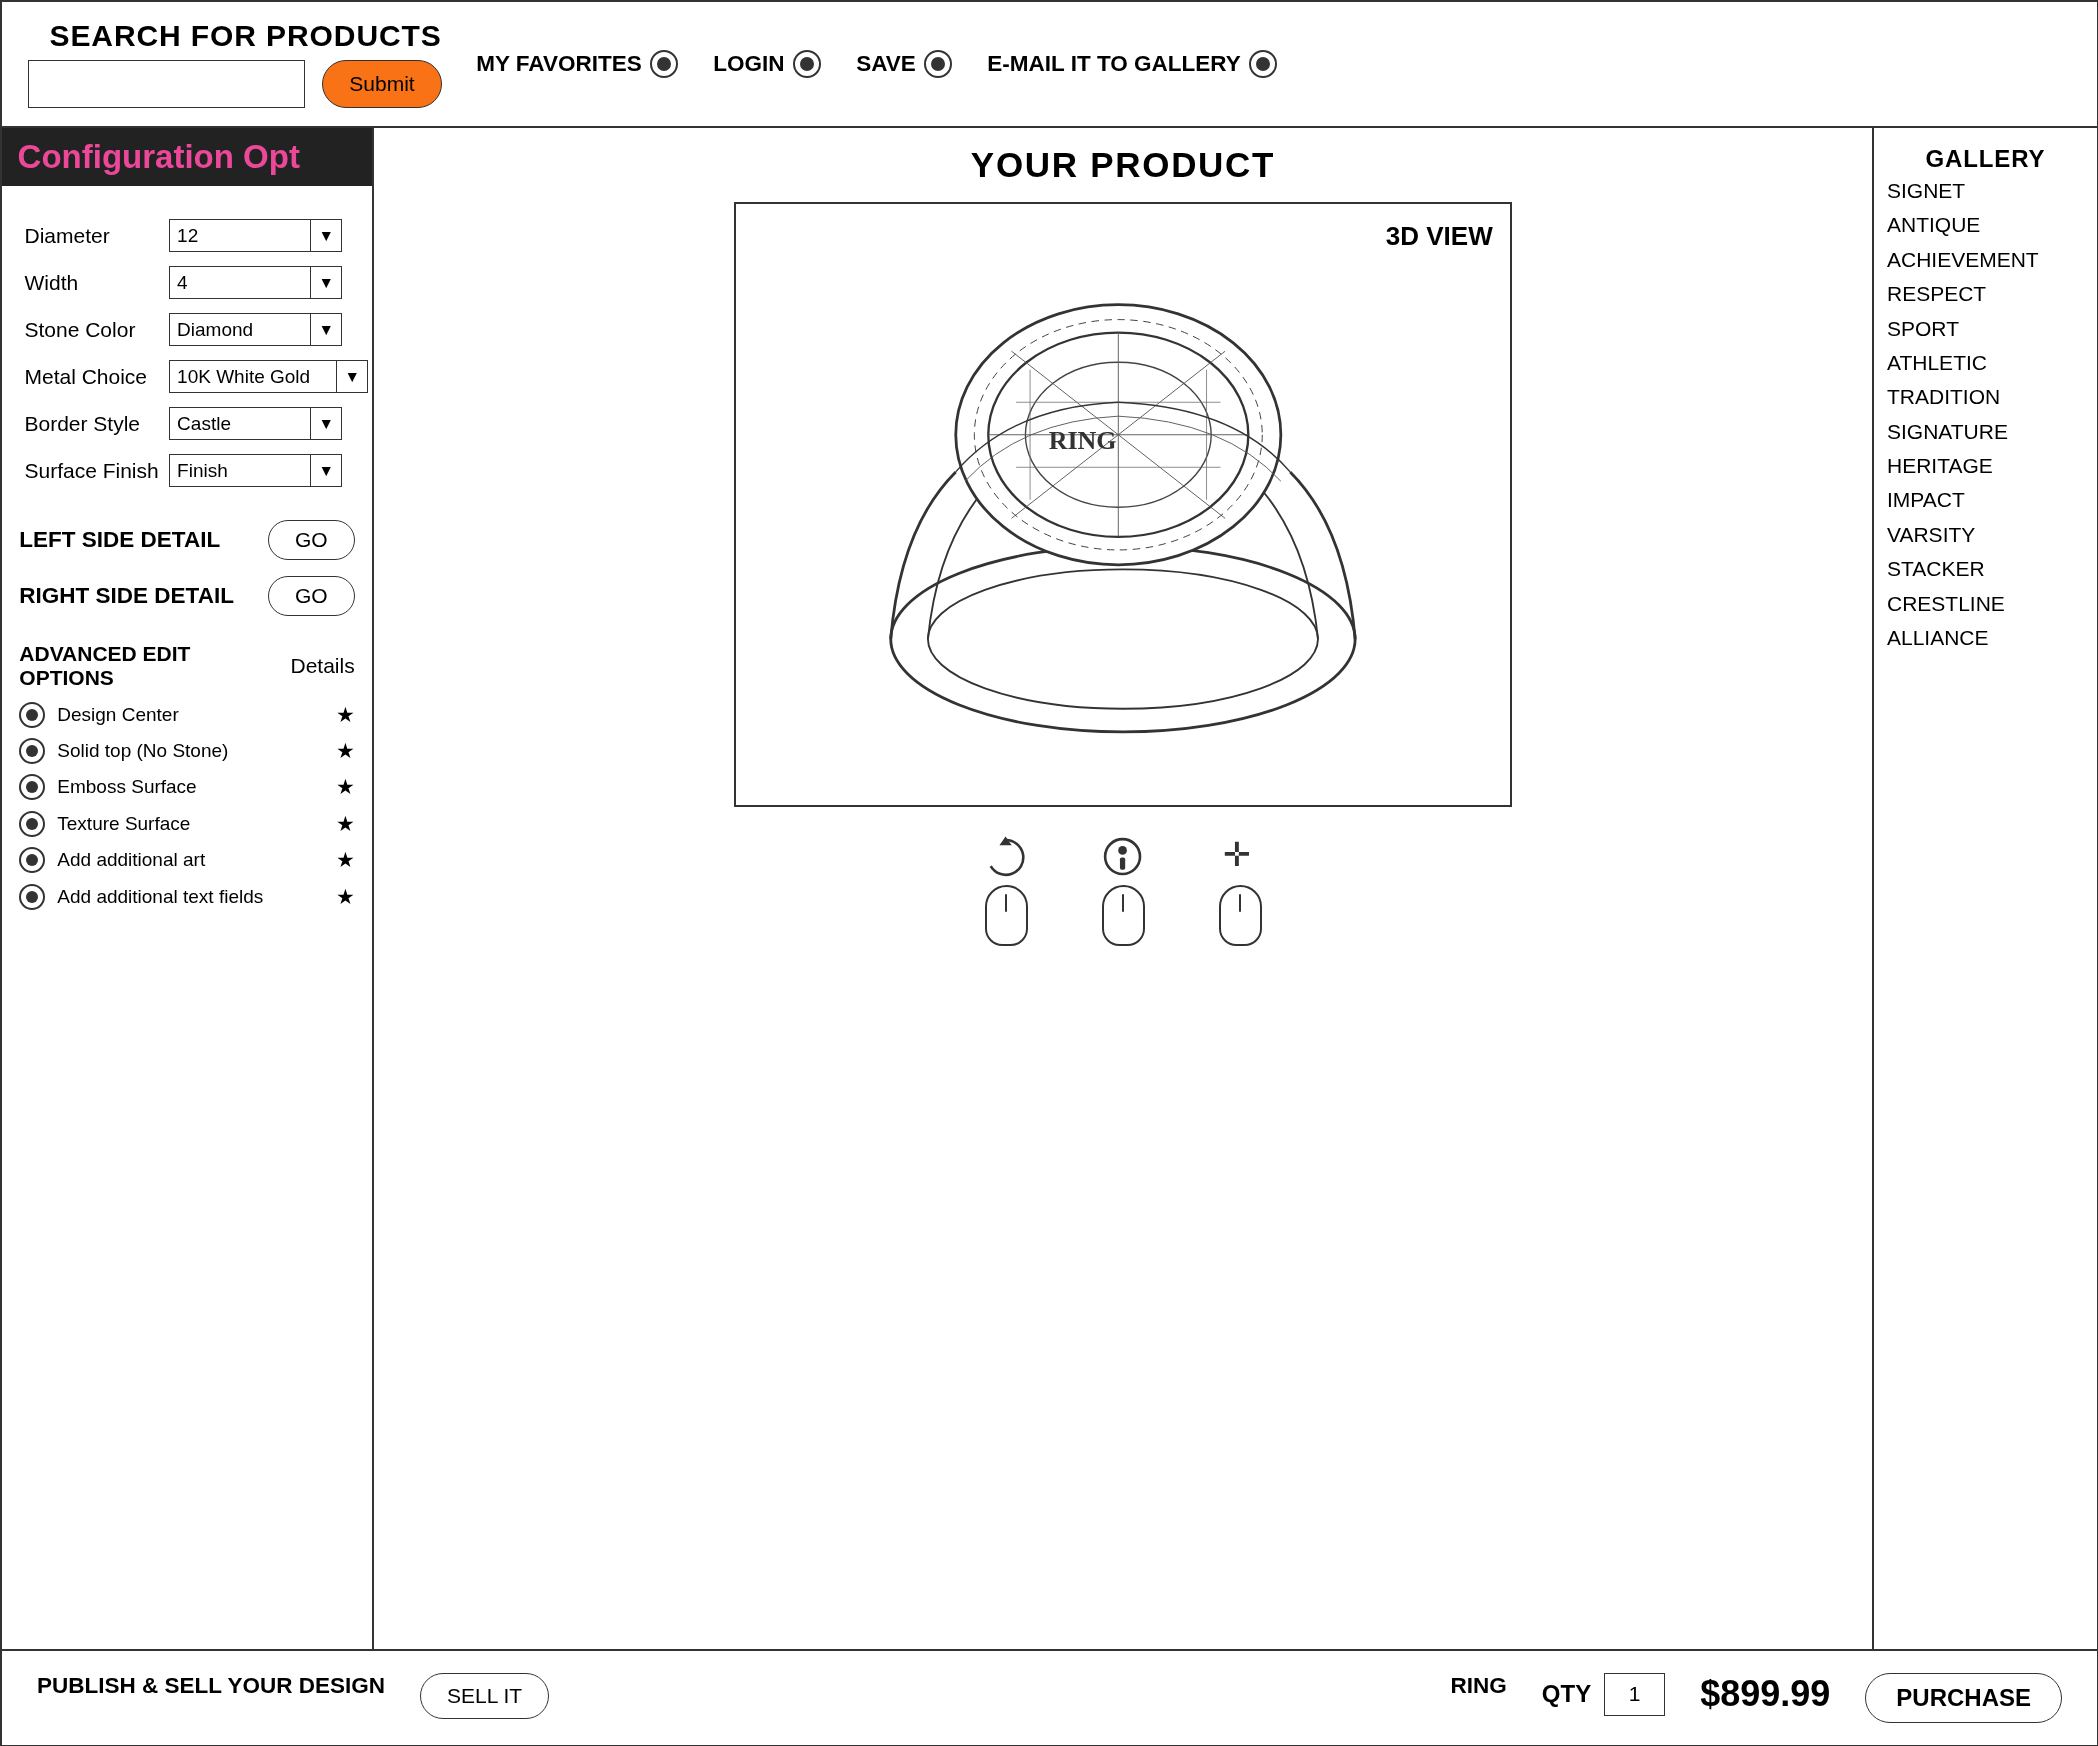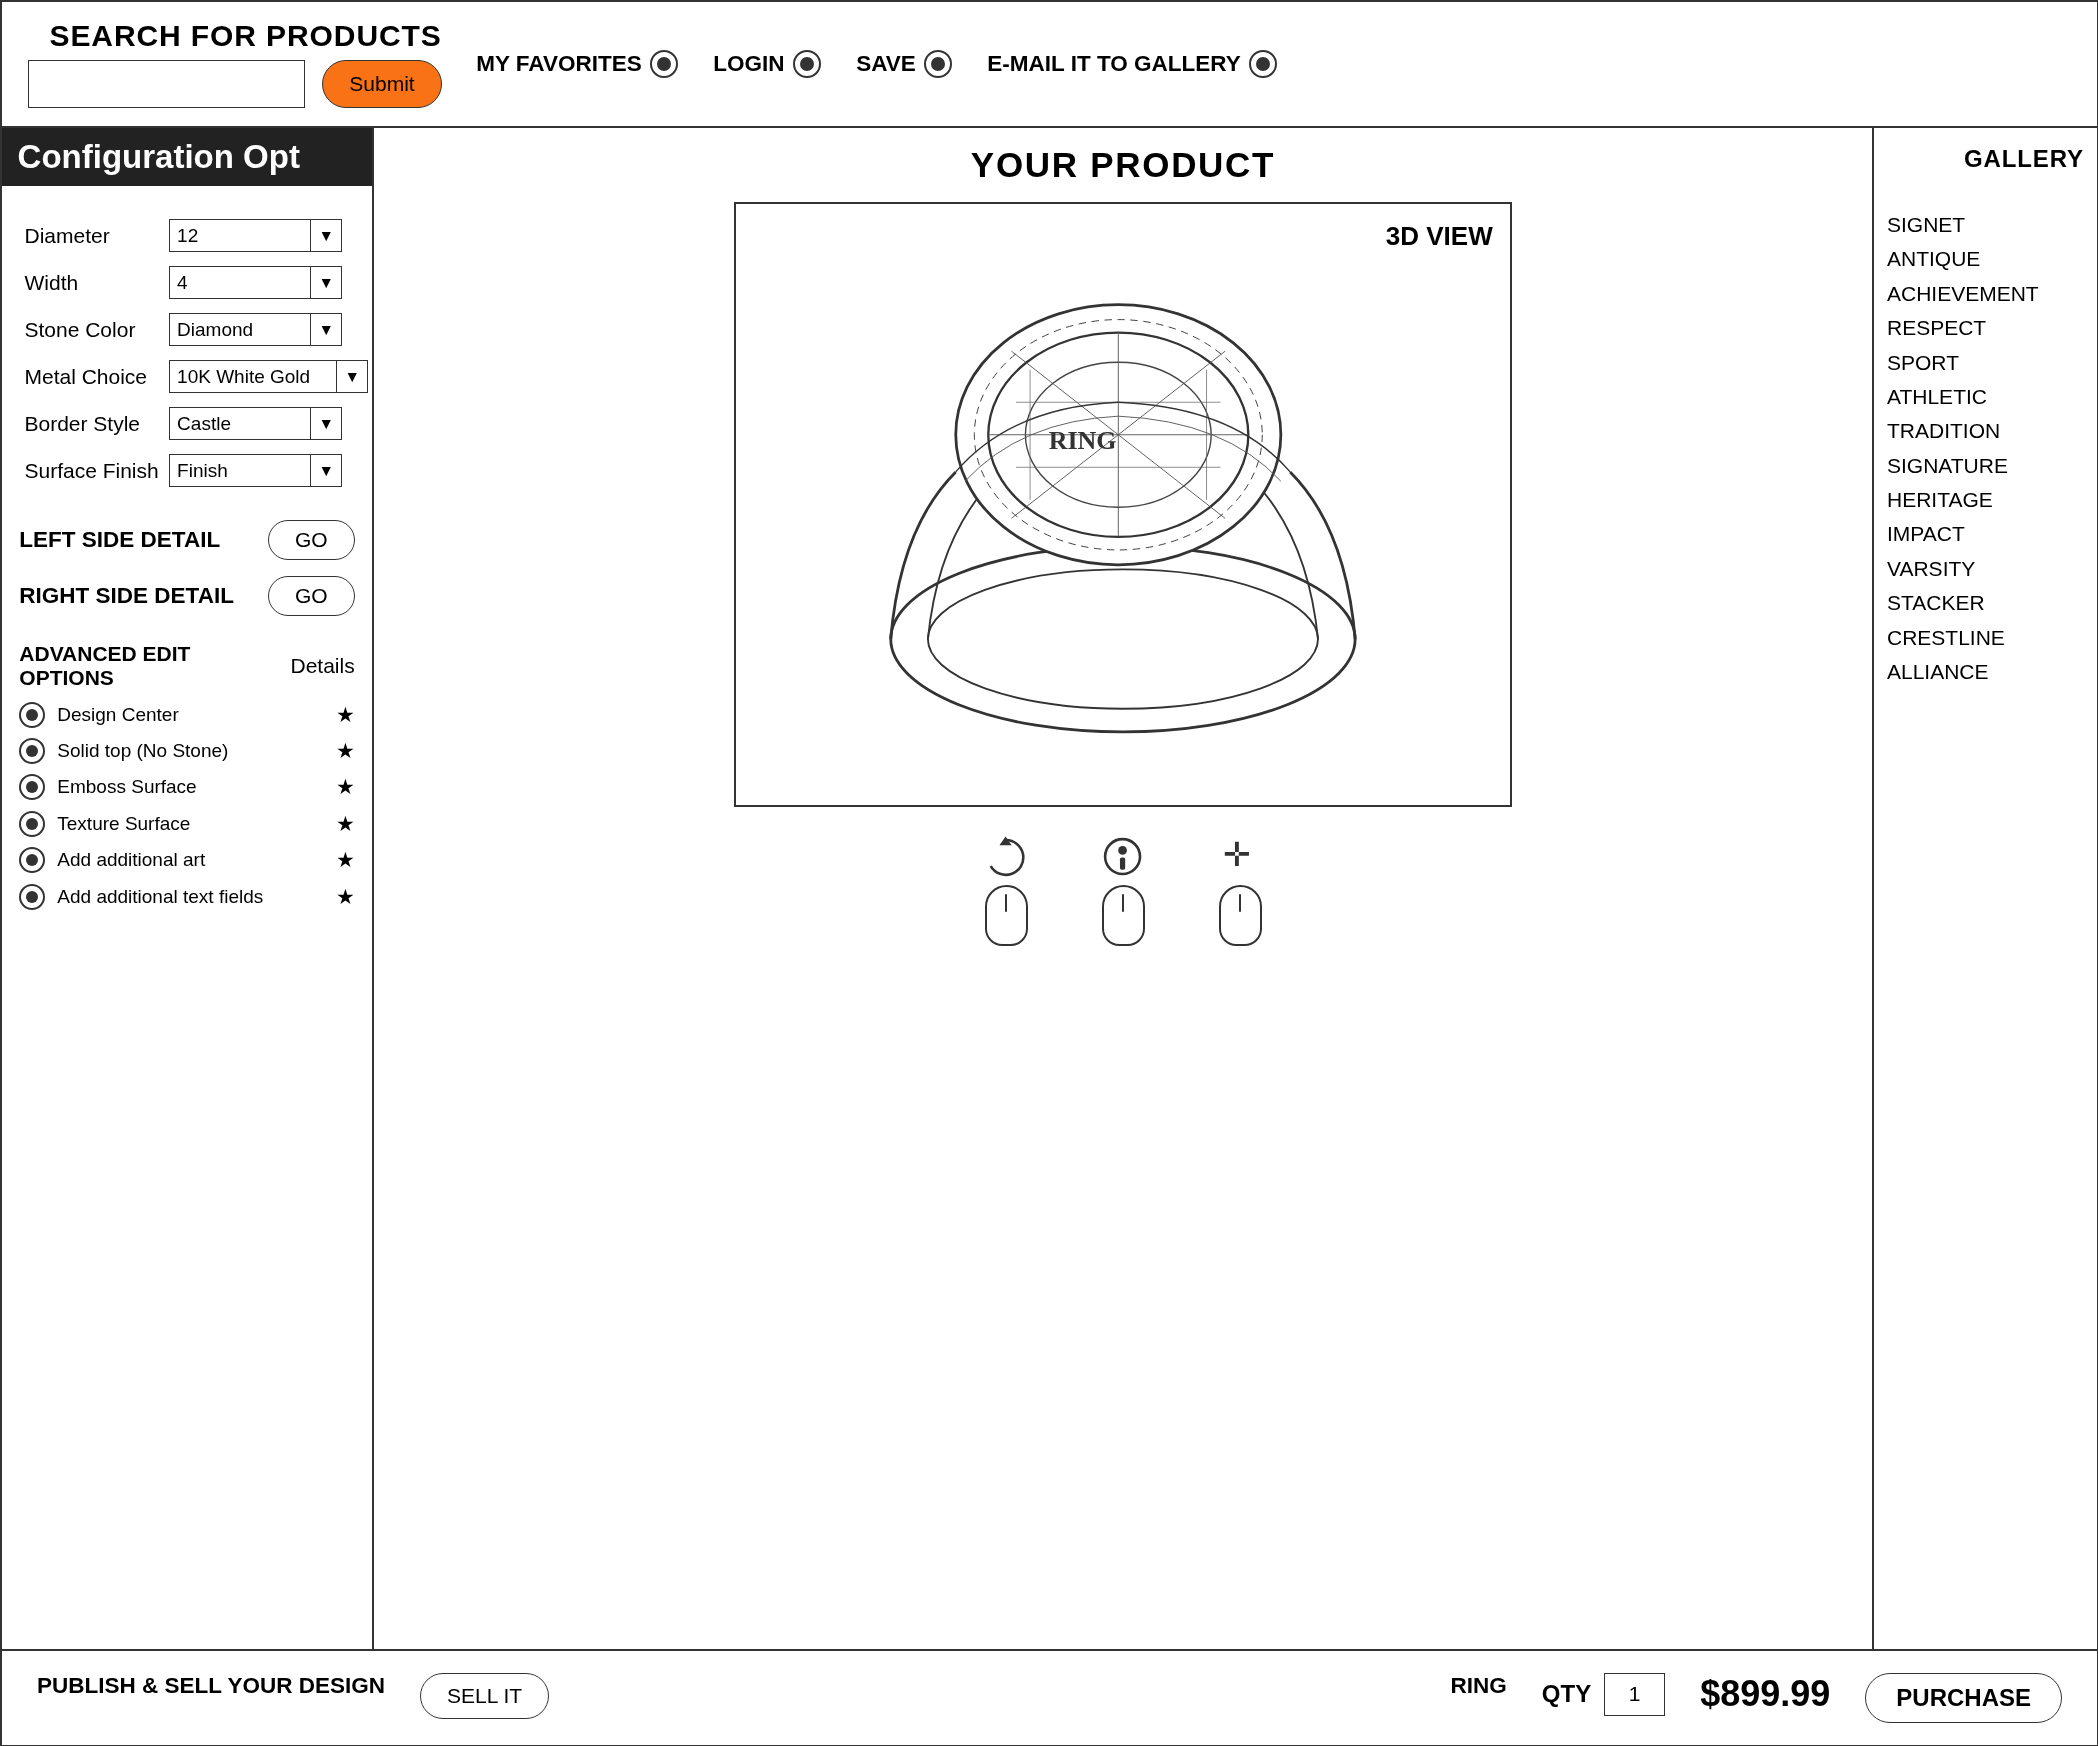--- a/index.html
+++ b/index.html
@@ -95,21 +95,21 @@
     .left-panel {
       width: 372px;
       border-right: 2.6px solid #333;
       padding: 17.3px;
       display: flex;
       flex-direction: column;
       gap: 17.3px;
     }
     .config-header {
       background: #222;
-      color: #ffffff;
+      color: #ec4899;
       font-size: 33px;
       font-weight: bold;
       padding: 10.4px 15.6px;
       margin: -17.3px -17.3px 0 -17.3px;
     }
 
     .options-table {
       width: 100%;
       border-collapse: collapse;
       margin-top: 8.6px;
@@ -286,22 +286,22 @@
 
     
     .right-panel {
       width: 225px;
       border-left: 2.6px solid #333;
       padding: 17.3px 13px;
     }
     .gallery-title {
       font-size: 24px;
       font-weight: bold;
-      text-align: right;
-      margin-bottom: 35px;
+      text-align: center;
+      margin-bottom: 1px;
       letter-spacing: 0.9px;
     }
     .gallery-item {
       font-size: 21px;
       padding: 5.2px 0;
       cursor: pointer;
     }
 
     
     .bottom-bar {

